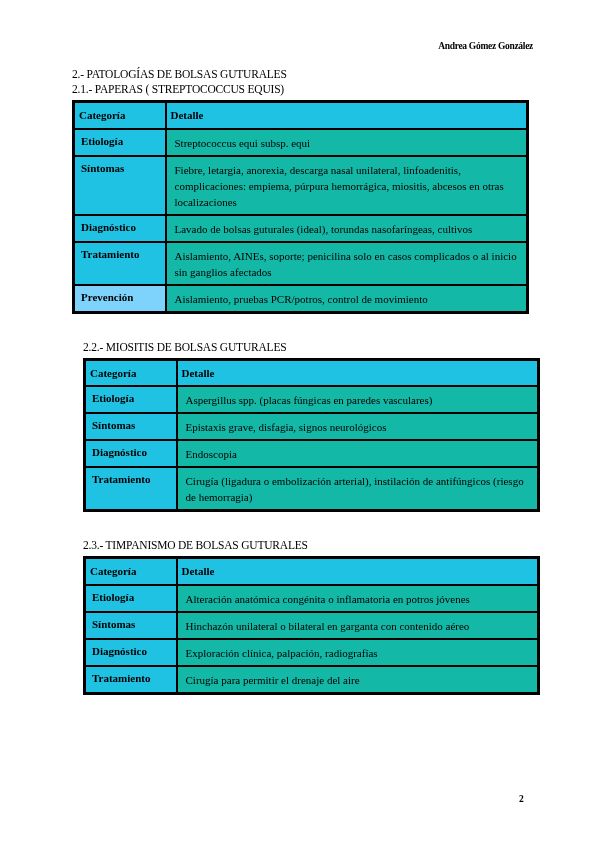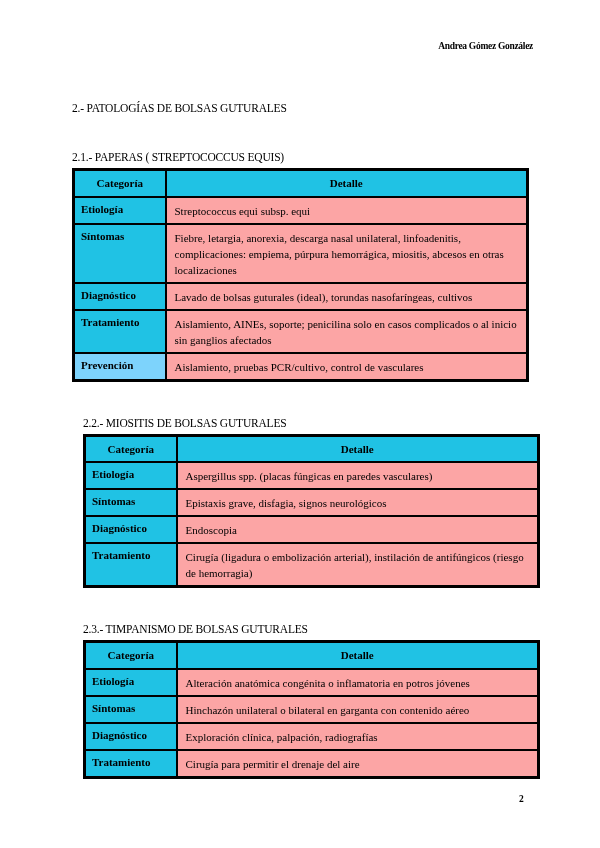--- a/index.html
+++ b/index.html
@@ -16,48 +16,47 @@
     position:absolute; top:41px; right:67px;
     font-size:9.5px; font-weight:700; letter-spacing:-0.3px;
   }
   .content {
     position:absolute; left:72px; top:67px; width:457px;
   }
   .section + .section { margin-top:26px;padding-left:11px; }
   .heading {
     font-size:11.5px; line-height:15px; letter-spacing:-0.2px;
     white-space:nowrap;
-    margin-top:34px;
   }
   table.doc-table {
     width:457px; table-layout:fixed;
     border-collapse:collapse;
     border:3px solid #000;
     margin-top:3px;
   }
   table.doc-table th, table.doc-table td {
     border:2px solid #000;
     font-size:11px;
     vertical-align:top;
   }
   table.doc-table th {
     height:27px;
     font-weight:700;
-    text-align:center;
+    text-align:left;
     vertical-align:middle;
     padding:4px 4px;
   }
   th.col-cat, td.cat-cell { width:92px; }
   td.cat-cell {
     font-weight:700;
     padding:5px 4px 4px 6px;
     height:21px;
   }
   td.detail-cell {
-    background:#fca5a5;
+    background:#14b8a6;
     padding:5px 8px 4px 8px;
     line-height:16px;
     height:27px;
   }
   .page-number {
     position:absolute; left:519px; top:794px;
     font-size:9.5px; font-weight:700;
   }
 </style>
 </head>
@@ -91,21 +90,21 @@
             <tr>
               <td class="cat-cell" style="background: rgb(32, 194, 228);">Diagnóstico</td>
               <td class="detail-cell">Lavado de bolsas guturales (ideal), torundas nasofaríngeas, cultivos</td>
             </tr>
             <tr>
               <td class="cat-cell" style="background: rgb(32, 194, 228);">Tratamiento</td>
               <td class="detail-cell">Aislamiento, AINEs, soporte; penicilina solo en casos complicados o al inicio sin ganglios afectados</td>
             </tr>
             <tr>
               <td class="cat-cell" style="background: #7dd3fc;">Prevención</td>
-              <td class="detail-cell">Aislamiento, pruebas PCR/cultivo, control de vasculares</td>
+              <td class="detail-cell">Aislamiento, pruebas PCR/potros, control de movimiento</td>
             </tr>
           </tbody>
       </table>
     </div>
 
     <div class="section">
       <div class="heading">2.2.- MIOSITIS DE BOLSAS GUTURALES</div>
       <table class="doc-table">
         <thead>
           <tr>

